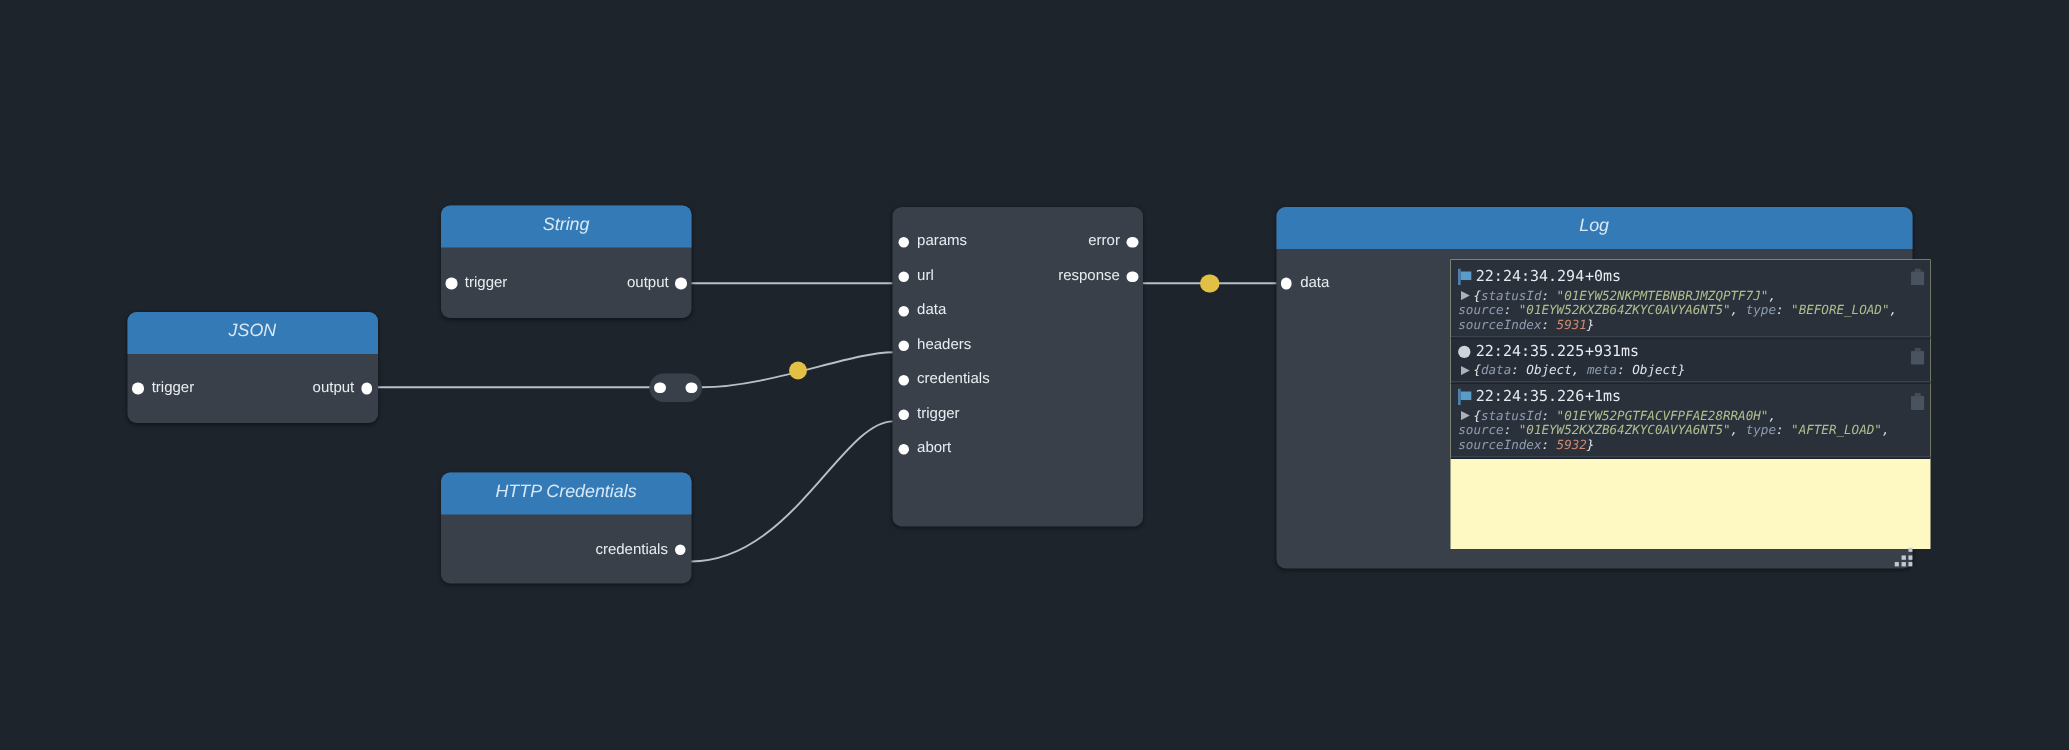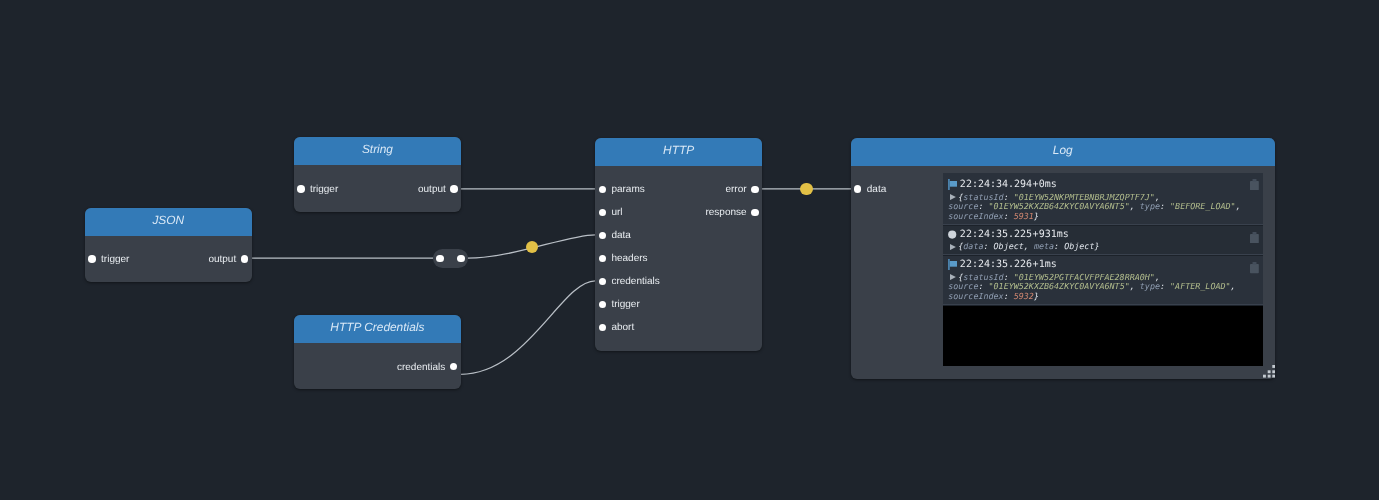--- a/index.html
+++ b/index.html
@@ -21,21 +21,21 @@
   .row{position:relative;height:23px;}
   .port{position:absolute;width:7.5px;height:7.5px;border-radius:50%;background:#fff;top:50%;margin-top:-3.75px;z-index:3;}
   .port.in{left:3.3px;}
   .port.out{right:3.3px;}
   .lbl{position:absolute;top:50%;transform:translateY(-50%);font-size:10px;color:#e9edf1;white-space:nowrap;}
   .lbl.in{left:16.1px;}
   .lbl.out{right:15.3px;}
 
   .reroute{position:absolute;border-radius:9px;background:#3a4049;}
   .activity{position:absolute;border-radius:50%;background:#e2c046;z-index:4;}
-  .logpanel{position:absolute;background:#000000;overflow:hidden;}
+  .logpanel{position:absolute;background:#fef9c3;overflow:hidden;margin-left:24px;}
   .logentry{position:relative;background:#2a313b;padding:2.45px 6px 3.2px 5.2px;
     border-bottom:1px solid #1c222a;box-shadow:inset 0 -2px 0 -1px #39414d;}
   .logentry:first-child{padding-top:5.6px;}
   .logentry.alt{background:#262d36;}
   .loghead{display:flex;align-items:flex-start;font-family:"DejaVu Sans Mono",monospace;line-height:13px;height:13px;}
   .logtime{font-size:10px;color:#e7eaee;margin-left:2.6px;line-height:13px;}
   .logdelta{font-size:10px;color:#e7eaee;margin-left:0.5px;line-height:13px;}
   .logbody{font-family:"DejaVu Sans Mono",monospace;font-size:8.4px;font-style:italic;line-height:9.6px;
     color:#8b98a6;margin-top:1.2px;}
   .tri{display:inline-block;width:5.9px;height:6.1px;margin:0 2.6px 0 1.6px;vertical-align:-0.6px;line-height:0;}
@@ -88,21 +88,20 @@
     <div class="hdr">HTTP Credentials</div>
     <div class="body">
       <div class="row" style="margin-top:12px;">
         <span class="port out"></span>
         <span class="lbl out">credentials</span>
       </div>
     </div>
   </div>
 
   <div class="node" style="left:595.3px;top:137.7px;width:166.6px;height:213.4px;">
-    <div class="hdr">HTTP</div>
     <div class="body" style="padding-top:12.1px;">
       <div class="row">
         <span class="port in"></span>
         <span class="lbl in">params</span>
         <span class="port out"></span>
         <span class="lbl out">error</span>
       </div>
       <div class="row">
         <span class="port in"></span>
         <span class="lbl in">url</span>

